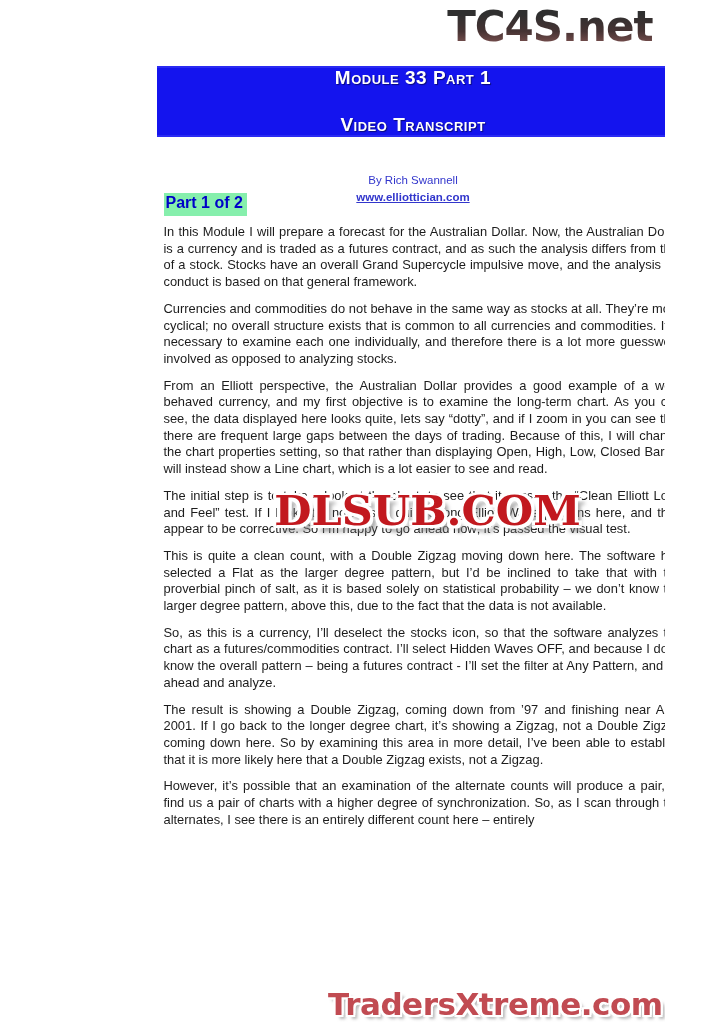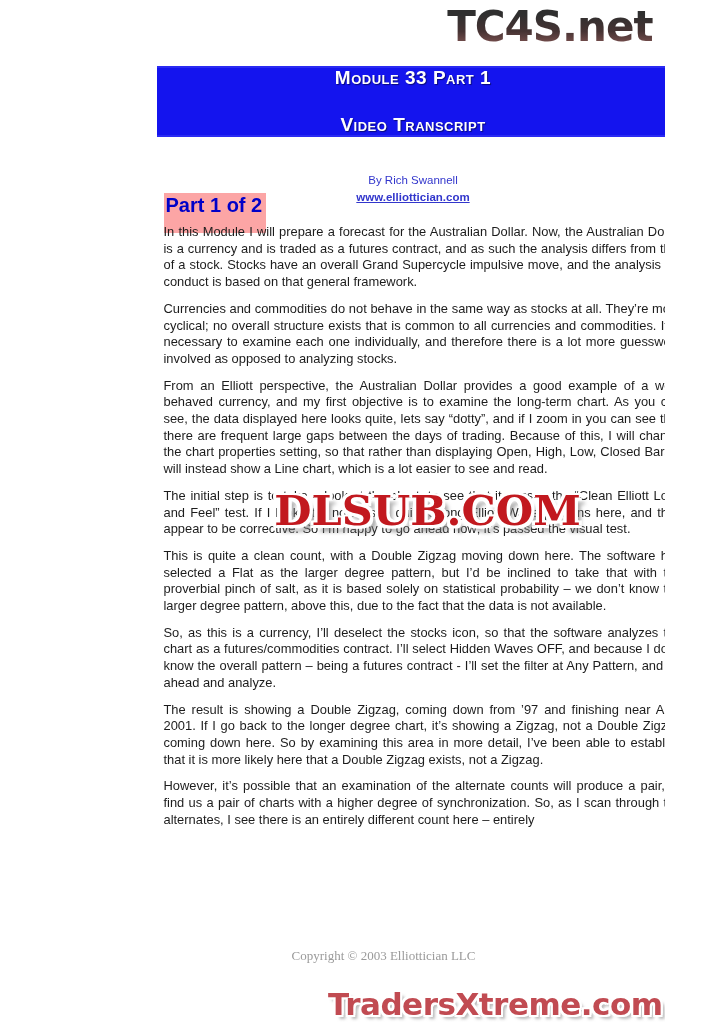--- a/index.html
+++ b/index.html
@@ -73,25 +73,25 @@
     color: #3236cc;
     text-decoration: underline;
   }
 
   
   .part-label {
     position: absolute;
     left: 104px;
     top: 193px;
     display: inline-block;
-    background: #fca5a5;
+    background: #86efac;
     color: #0000c8;
     font-weight: bold;
-    font-size: 20px;
-    padding: 1px 4px 16px 2px;
+    font-size: 16px;
+    padding: 1px 4px 4px 2px;
   }
 
   
   .body-text {
     position: absolute;
     left: 104px;
     top: 224px;
     width: 518px;
     color: #1c1c1c;
   }
@@ -185,19 +185,18 @@
     <p>From an Elliott perspective, the Australian Dollar provides a good example of a well-behaved currency, and my first objective is to examine the long-term chart.  As you can see, the data displayed here looks quite, lets say “dotty”, and if I zoom in you can see that there are frequent large gaps between the days of trading.  Because of this, I will change the chart properties setting, so that rather than displaying Open, High, Low, Closed Bars it will instead show a Line chart, which is a lot easier to see and read.</p>
     <p>The initial step is to take a look at the chart, to see that it passes the “Clean Elliott Look and Feel” test.  If I look at it now I see quite strong Elliott Wave patterns here, and they appear to be corrective.  So I’m happy to go ahead now; it’s passed the visual test.</p>
     <p>This is quite a clean count, with a Double Zigzag moving down here.  The software has selected a Flat as the larger degree pattern, but I’d be inclined to take that with the proverbial pinch of salt, as it is based solely on statistical probability – we don’t know the larger degree pattern, above this, due to the fact that the data is not available.</p>
     <p>So, as this is a currency, I’ll deselect the stocks icon, so that the software analyzes the chart as a futures/commodities contract.  I’ll select Hidden Waves OFF, and because I don’t know the overall pattern – being a futures contract - I’ll set the filter at Any Pattern, and go ahead and analyze.</p>
     <p>The result is showing a Double Zigzag, coming down from ’97 and finishing near April 2001.  If I go back to the longer degree chart, it’s showing a Zigzag, not a Double Zigzag coming down here.  So by examining this area in more detail, I’ve been able to establish that it is more likely here that a Double Zigzag exists, not a Zigzag.</p>
     <p>However, it’s possible that an examination of the alternate counts will produce a pair, or find us a pair of charts with a higher degree of synchronization.  So, as I scan through the alternates, I see there is an entirely different count here – entirely</p>
   </div>
 
   <div class="watermark">DLSUB.COM</div>
 
-  <div class="footer-copyright">Copyright © 2003 Elliottician LLC</div>
 
   <div class="footer-page-number">1</div>
 
   <div class="tx-logo">TradersXtreme.com</div>
 
 </div>
 
 </body></html>

